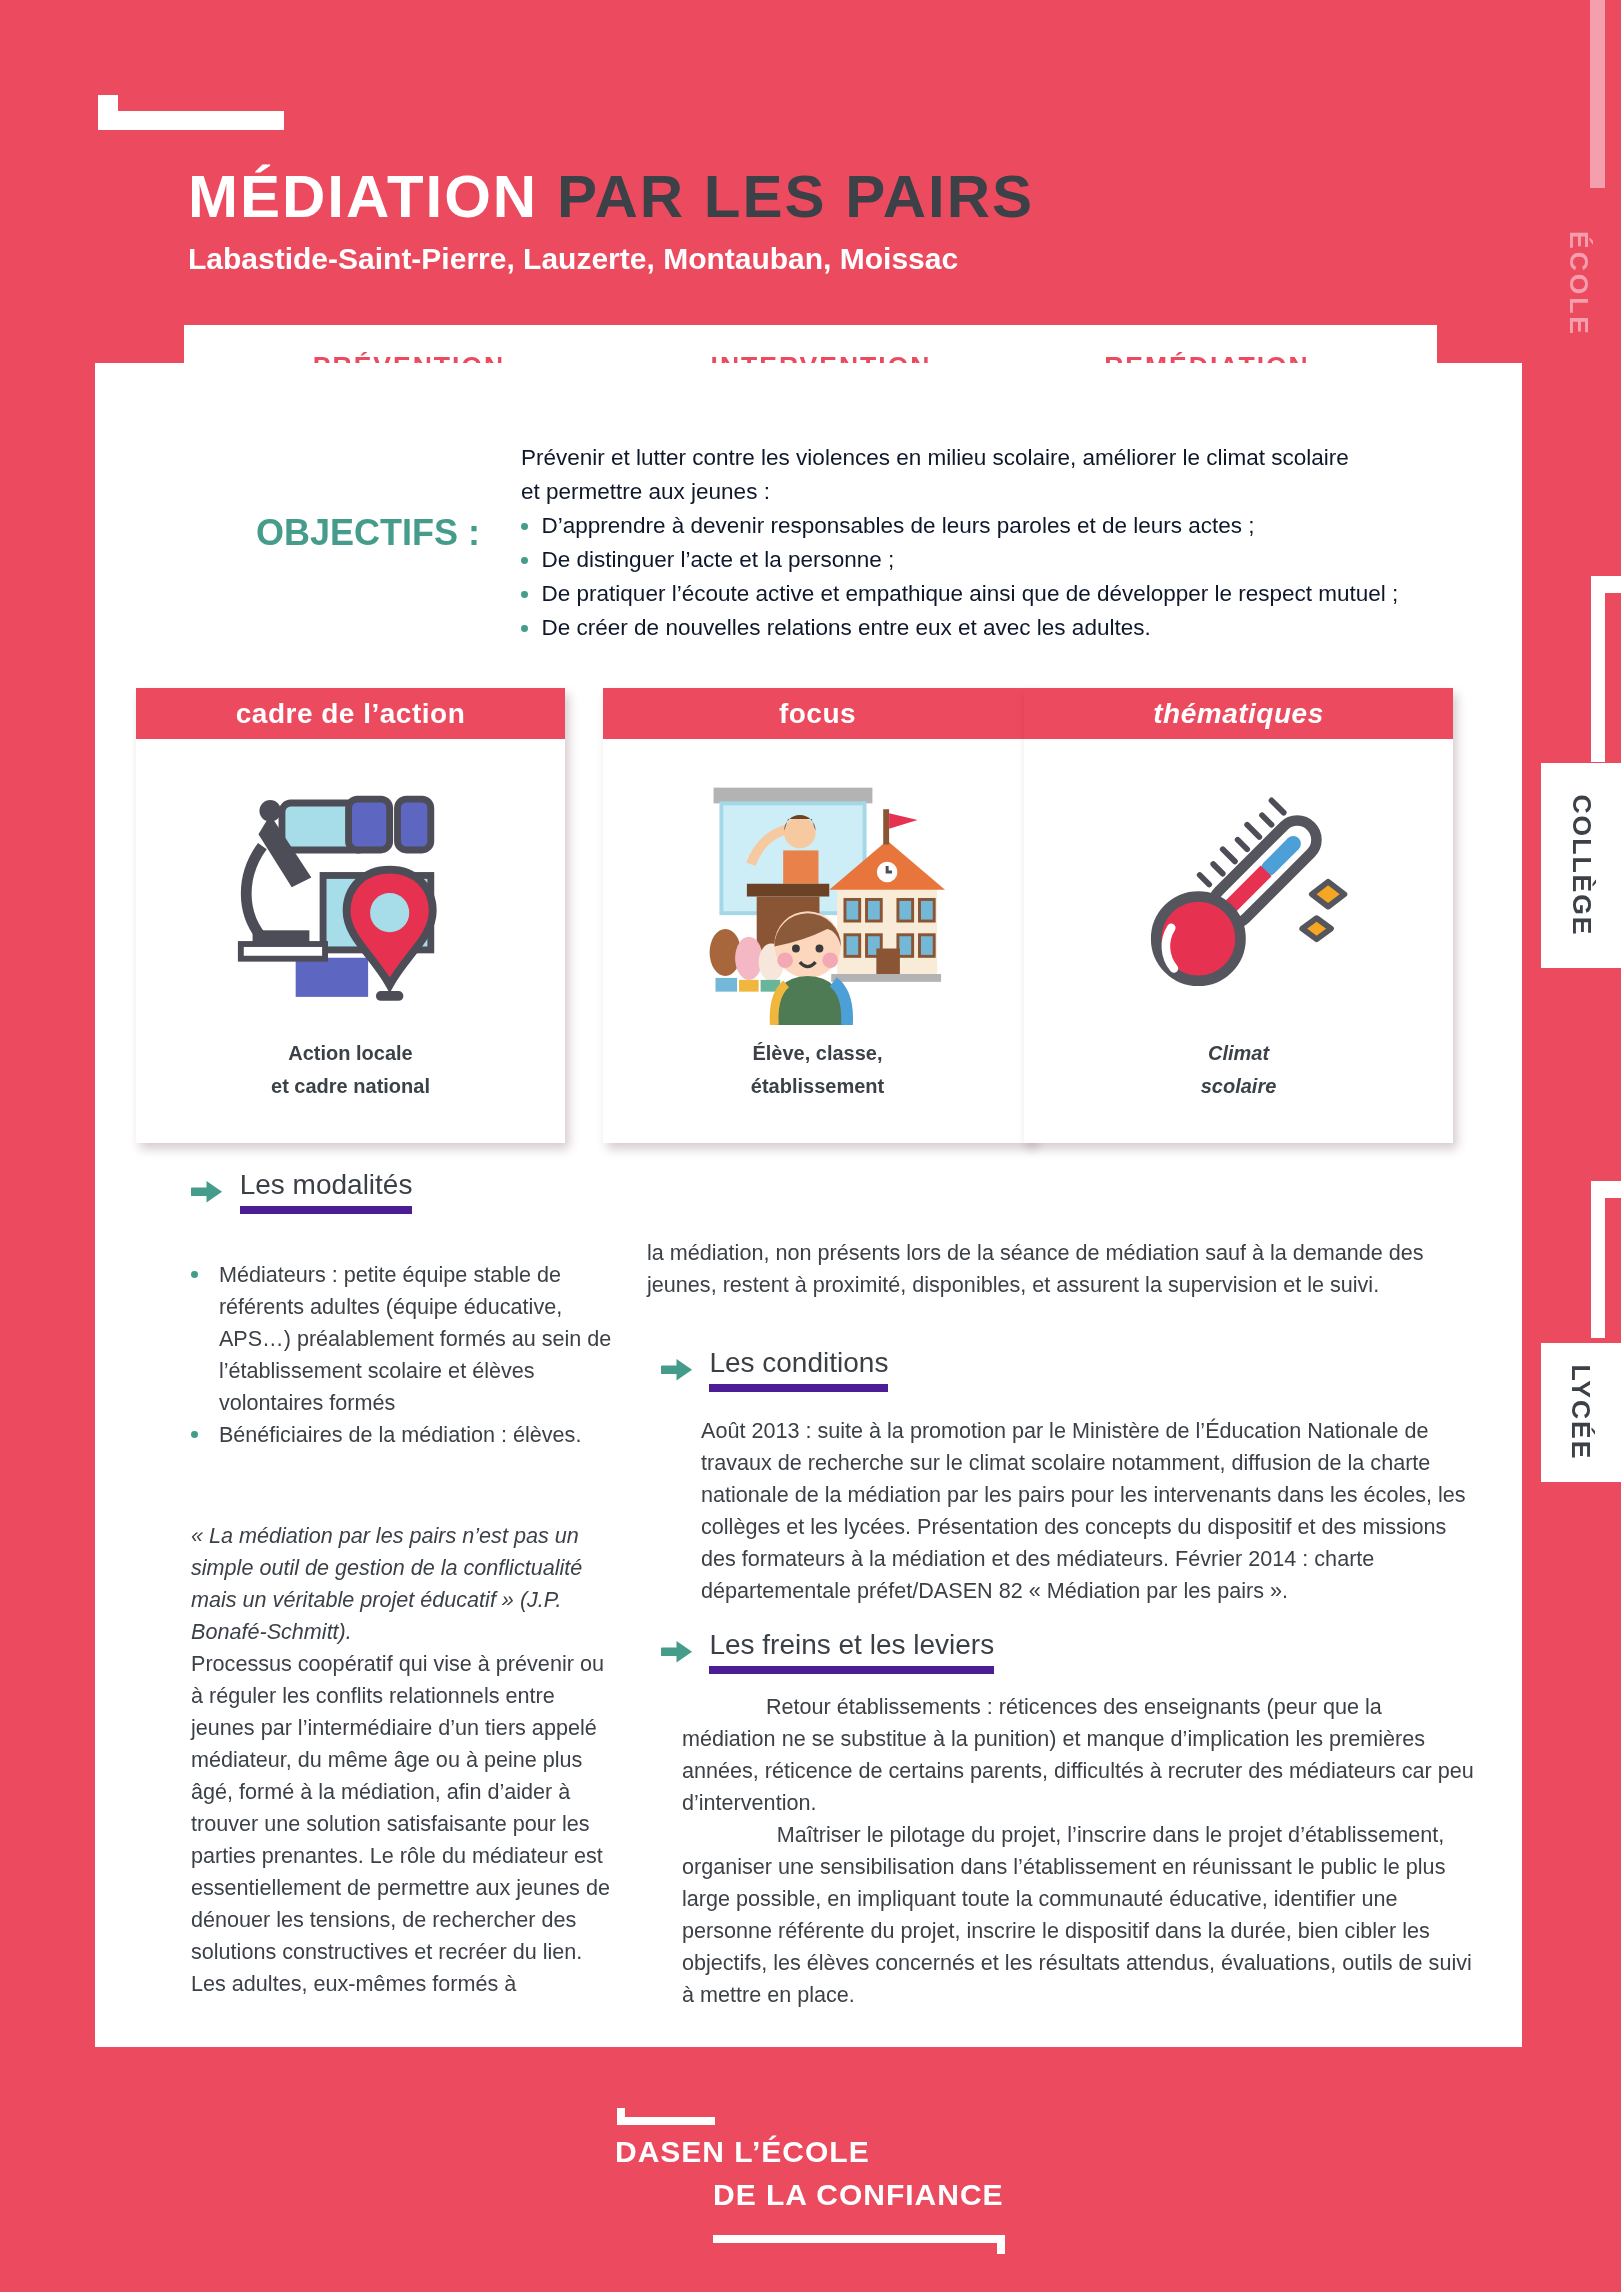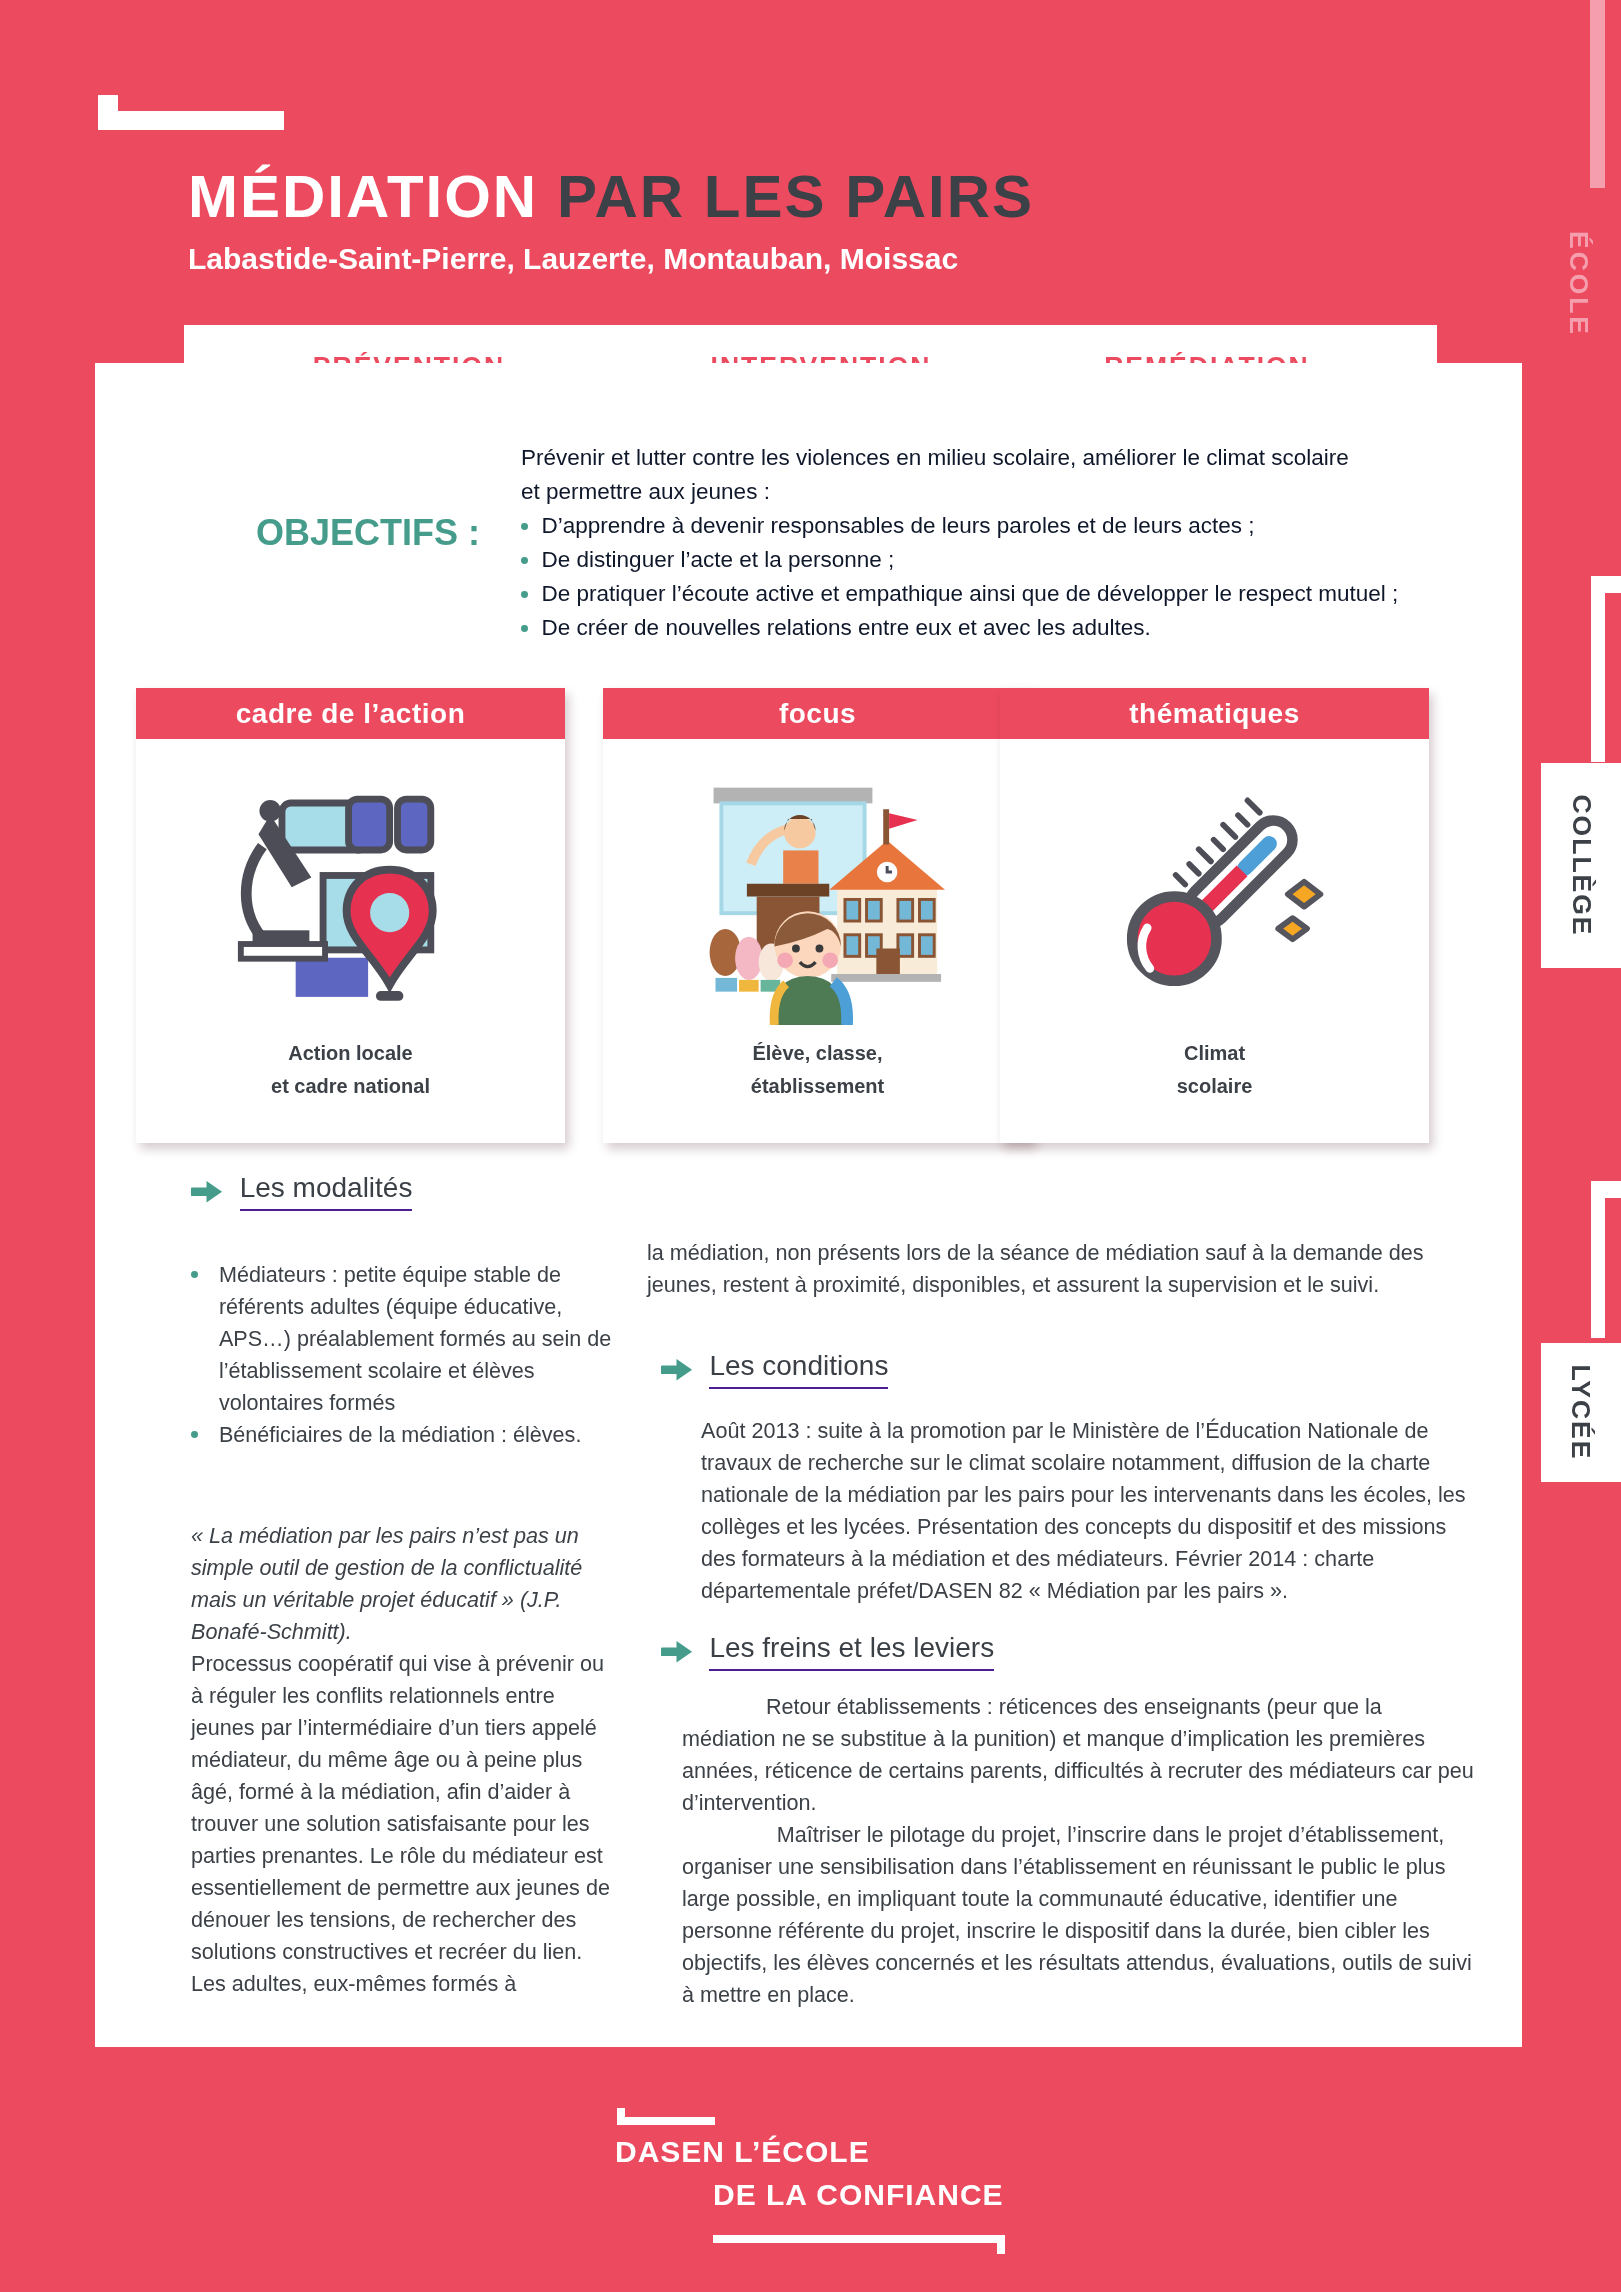--- a/index.html
+++ b/index.html
@@ -42,31 +42,31 @@
   
   .objectifs-label{left:256px;top:512px;font-size:36px;font-weight:800;color:#459c8b;white-space:nowrap;}
   .objectifs-body{left:521px;top:441px;width:941px;font-size:22.5px;line-height:34px;color:#0f172a;}
   .objectifs-intro{white-space:pre-line;margin:0;}
   .obullet{display:flex;gap:13.7px;}
   .obullet .dot{flex:0 0 auto;width:6.9px;height:6.9px;border-radius:50%;background:#459c8b;margin-top:13.7px;}
   .obullet .txt{white-space:nowrap;}
 
   
   .card{position:absolute;top:688px;width:429px;height:455px;background:#ffffff;box-shadow:3.9px 5.9px 9.8px rgba(70,20,30,.22);}
-  .card1{left:136px;} .card2{left:603px;} .card3{left:1000px;}
+  .card1{left:136px;} .card2{left:603px;} .card3{left:1024px;font-style:italic;}
   .card-header{height:51px;background:#ec4a5f;color:#ffffff;font-size:28px;font-weight:800;letter-spacing:0.5px;display:flex;align-items:center;justify-content:center;}
   .card-icon{position:absolute;top:78px;left:0;right:0;height:263px;display:flex;align-items:center;justify-content:center;}
   .card-caption{position:absolute;top:349px;left:0;right:0;text-align:center;font-size:20px;font-weight:700;line-height:33px;color:#3c4147;white-space:pre-line;}
 
   
   .col{position:absolute;font-size:21.6px;line-height:32px;color:#3c4147;}
   .col-left{left:191px;top:1172px;width:423px;}
   .col-right{left:647px;top:1237px;width:838px;}
   .sec-heading{display:flex;align-items:center;gap:15.7px;height:39px;}
-  .sec-heading .ht{font-size:28px;color:#3b4046;border-bottom:2px solid #4c1d95;padding-bottom:4.9px;white-space:nowrap;}
+  .sec-heading .ht{font-size:28px;color:#3b4046;border-bottom:8px solid #4c1d95;padding-bottom:4.9px;white-space:nowrap;}
   .lead-teal{color:#ffffff;font-weight:700;}
   .public-label{margin-top:15.7px;}
   .mbullet{display:flex;gap:21px;}
   .mbullet .dot{flex:0 0 auto;width:6.9px;height:6.9px;border-radius:50%;background:#459c8b;margin-top:12.7px;}
   .descriptif-label{margin-top:37px;}
   .quote{font-style:italic;margin:0;}
   .para{margin:0;}
   .cr-head{margin-top:49px;padding-left:13.7px;}
   .cr-head2{margin-top:25.5px;padding-left:13.7px;}
   .cond-para{margin-top:25.5px;margin-left:54px;width:774px;}

